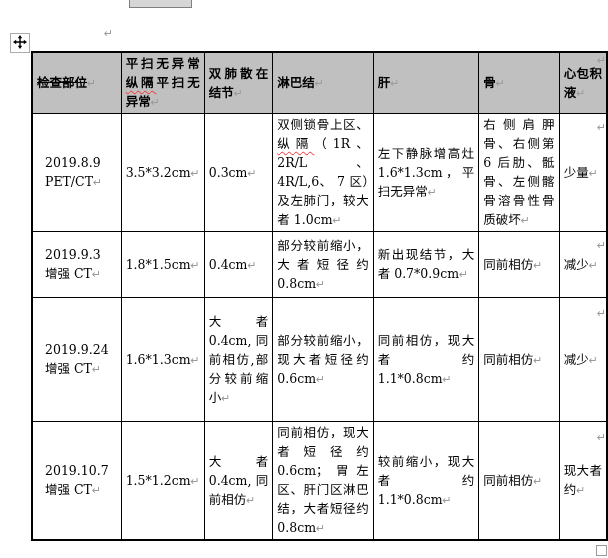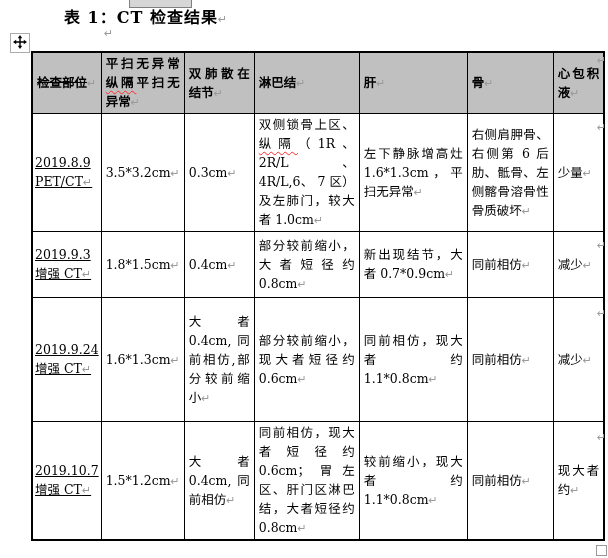--- a/index.html
+++ b/index.html
@@ -32,37 +32,34 @@
   table.ct{position:absolute;left:31px;top:51px;border-collapse:collapse;table-layout:fixed;
            border:2px solid var(--border-color,#000);}
   table.ct td,table.ct th{border:1px solid var(--border-color,#000);padding:1px 4px;
            font-size:12.5px;line-height:19px;vertical-align:middle;overflow:hidden;
            text-align:justify;text-align-last:left;font-weight:normal;word-break:normal;}
   table.ct th{background:var(--header-bg,#c0c0c0);font-weight:bold;}
   col.c1{width:68px;} col.c2{width:75px;} col.c3{width:70px;} col.c4{width:105px;}
   col.c5{width:108px;} col.c6{width:86px;} col.c7{width:51px;}
   tr.h-head{height:51px;} tr.h-r0{height:118px;} tr.h-r1{height:66px;}
   tr.h-r2{height:124px;} tr.h-r3{height:118px;}
-  table.ct td:first-child{padding:1px 2px;text-decoration:underline;}
+  table.ct td:first-child{padding:1px 12px;}
 
   .strike{text-decoration:line-through;}
   .sp{text-decoration-line:underline;text-decoration-style:wavy;
       text-decoration-color:var(--sp-color,#ff2a2a);text-decoration-thickness:1px;
       text-underline-offset:3px;}
 </style>
 </head>
 <body>
 
 <div class="page">
 
   <div class="ui-fragment"></div>
 
-  <div class="doc-title">
-    <span>表 1：CT 检查结果</span><span class="pm">↵</span>
-  </div>
 
   <span class="pm empty-para">↵</span>
 
   <div class="move-handle">
     <span>
       <svg width="14" height="14" viewBox="0 0 14 14">
         <path d="M7 2 L7 12 M2 7 L12 7" stroke="#000" stroke-width="1.4" fill="none"></path>
         <path d="M7 0 L4.8 3.2 L9.2 3.2 Z M7 14 L4.8 10.8 L9.2 10.8 Z M0 7 L3.2 4.8 L3.2 9.2 Z M14 7 L10.8 4.8 L10.8 9.2 Z" fill="#000"></path>
       </svg>
     </span>

